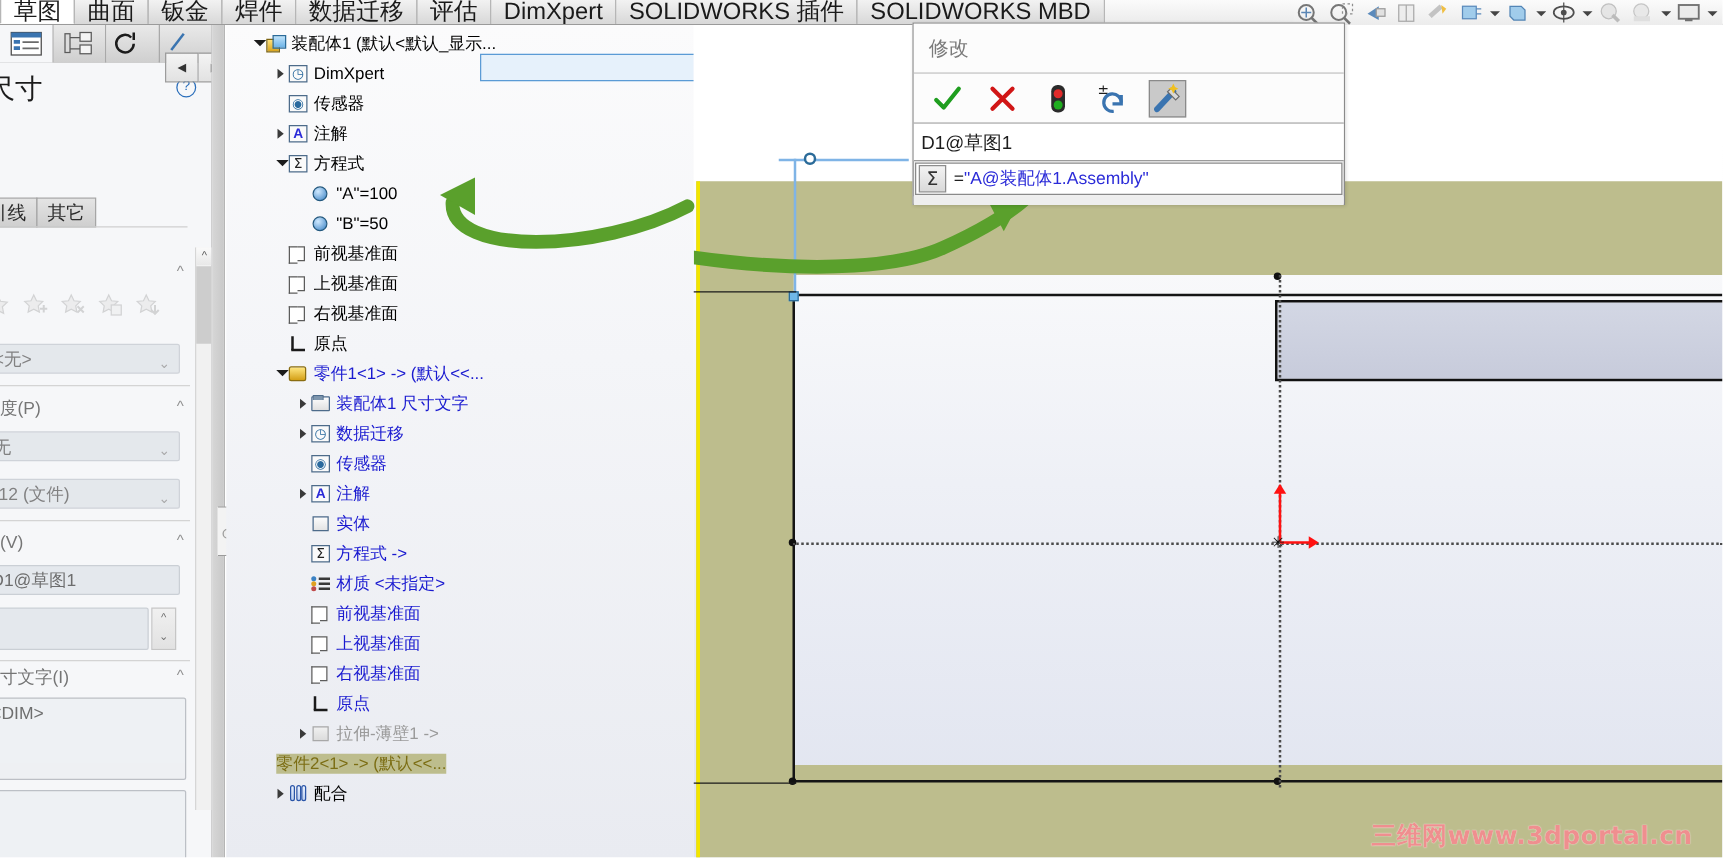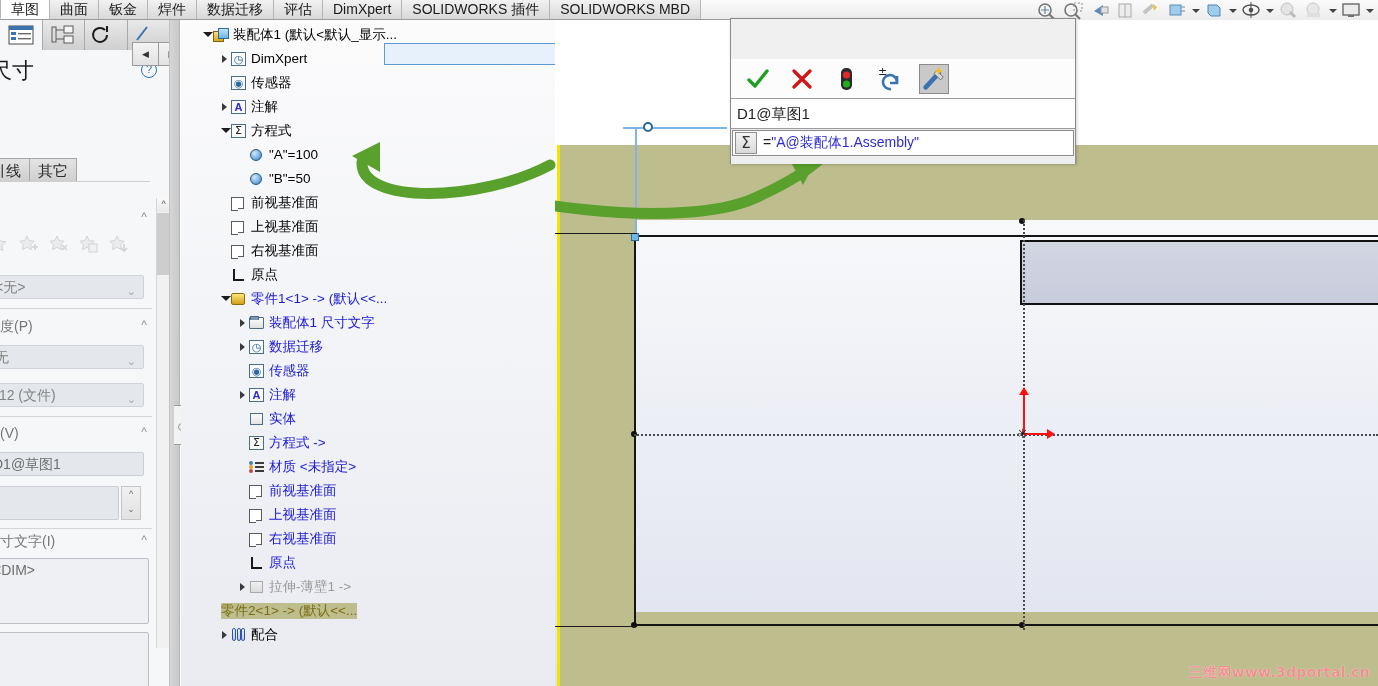--- a/index.html
+++ b/index.html
@@ -13,21 +13,21 @@
 
   
   #ribbon {
     position:absolute; left:0; top:0; width:1378px; height:20px;
     background:linear-gradient(#fbfbfb,#ebebeb);
     border-bottom:1px solid #9a9a9a;
     display:flex; align-items:flex-end;
   }
   .rtab {
     height:20px; line-height:19px; padding:0 10px;
-    font-size:14px; color:#1a1a1a; white-space:nowrap;
+    font-size:19px; color:#1a1a1a; white-space:nowrap;
     border-left:1px solid #b6b6b6; border-right:1px solid #b6b6b6;
     border-top:1px solid #c0c0c0;
     background:linear-gradient(#f2f2f2,#d8d8d8);
     margin-right:-1px;
   }
   .rtab.active { background:#ffffff; border-bottom:1px solid #fff; }
   #ribbon-right {
     position:absolute; right:0; top:0; height:20px;
     display:flex; align-items:center; gap:2px; padding-right:4px;
     background:linear-gradient(#fbfbfb,#ececec);
@@ -286,22 +286,22 @@
   #triad-v{ position:absolute; width:2px; background:#ff1111; }
   #triad-h{ position:absolute; height:2px; background:#ff1111; }
   .triad-arrow{ position:absolute; width:0; height:0; }
   #triad-star{ position:absolute; font-size:13px; color:#111; line-height:8px; }
 
   
   #green-arrow{ position:absolute; left:0; top:0; pointer-events:none; }
 
   
   #watermark{
-    position:absolute; right:8px; bottom:4px;
-    font-size:14px; font-weight:bold; color:#ef8f8f;
+    position:absolute; right:24px; bottom:4px;
+    font-size:20px; font-weight:bold; color:#ef8f8f;
     letter-spacing:.3px; font-family:"DejaVu Sans", sans-serif;
     text-shadow:0 0 1px #fff;
   }
 
   
   #modify{
     position:absolute; left:730px; top:18px; width:346px; height:146px;
     background:#f0f0f0; border:1px solid #8a8a8a;
     box-shadow:1px 1px 3px rgba(0,0,0,.18); z-index:40;
   }
@@ -781,20 +781,21 @@
 
   <div id="watermark">三维网www.3dportal.cn</div>
 </div>
 
 <svg style="position:absolute;left:180px;top:20px;width:380px;height:200px;z-index:30;pointer-events:none">
   <path d="M370 145 C 300 182, 180 185, 182 142" fill="none" stroke="#5aa02c" stroke-width="11" stroke-linecap="round"></path>
   <path d="M172 136 L200 122 L200 152 Z" fill="#5aa02c"></path>
 </svg>
 
 <div id="modify">
+  <div id="md-title">修改</div>
 
   <div id="md-tools">
     <div class="md-btn">
       <svg width="30" height="30" viewBox="0 0 30 30">
           <path d="M6 16 L12 22 L24 7" fill="none" stroke="#1f9e1f" stroke-width="3.4" stroke-linecap="round" stroke-linejoin="round"></path>
         </svg>
     </div>
     <div class="md-btn">
       <svg width="30" height="30" viewBox="0 0 30 30">
           <path d="M7 7 L23 23 M23 7 L7 23" stroke="#d11616" stroke-width="3.4" stroke-linecap="round"></path>

